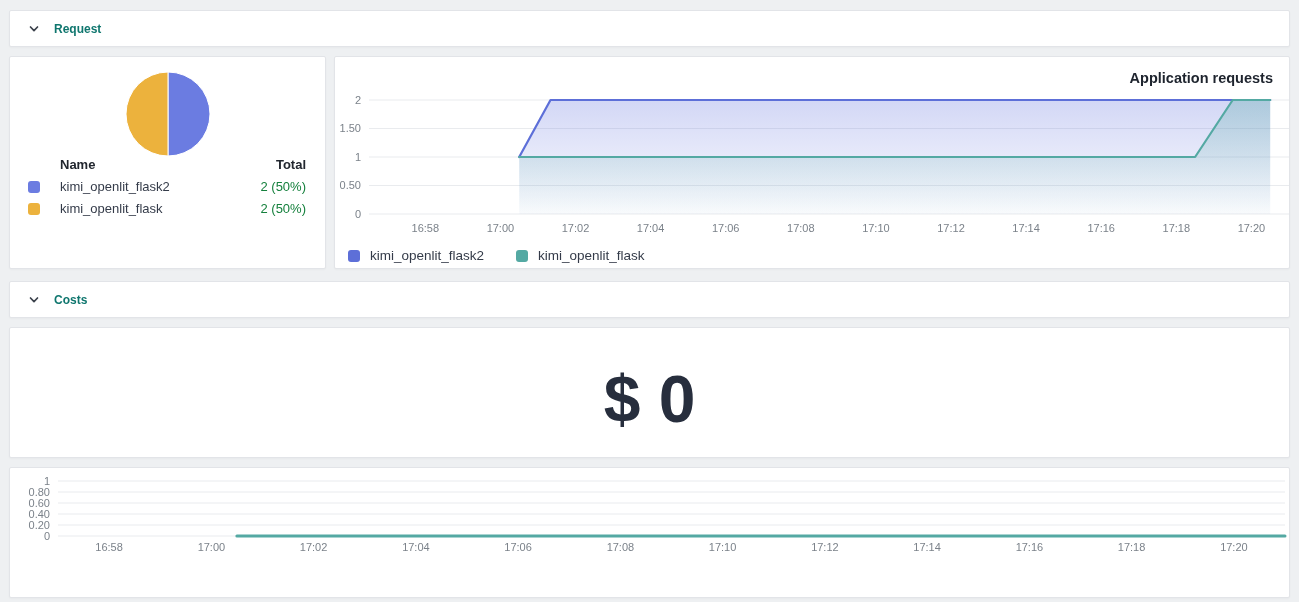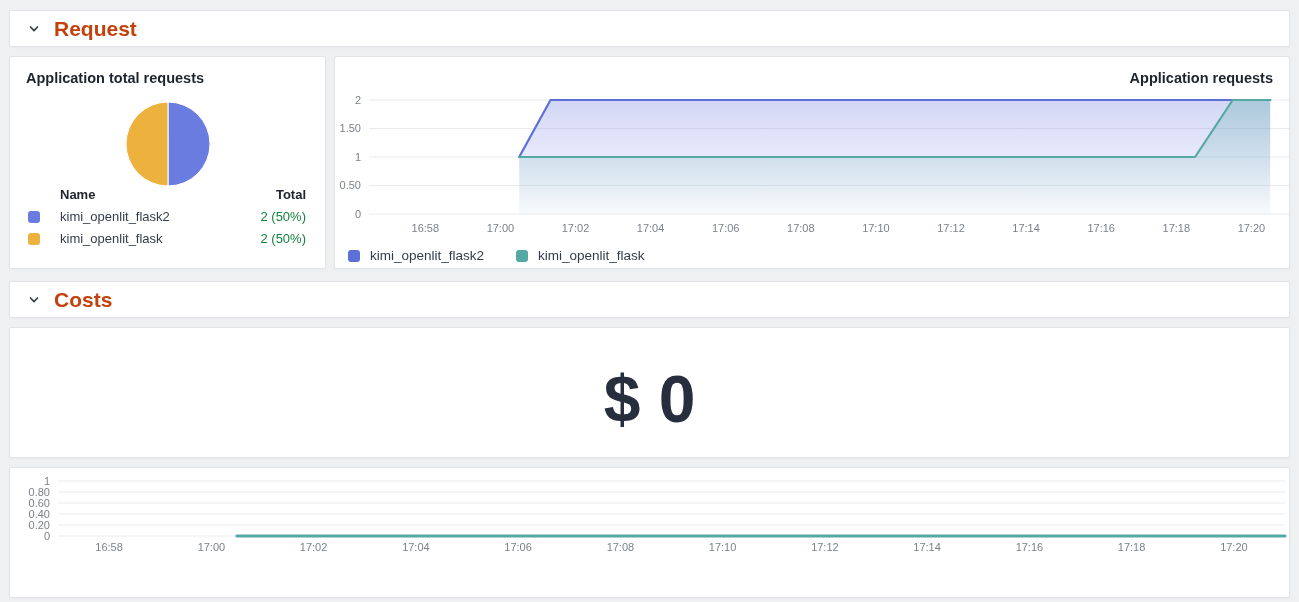--- a/index.html
+++ b/index.html
@@ -13,21 +13,21 @@
   }
   *,*:before,*:after{box-sizing:border-box;}
   .page{padding:10px 9px 5px 9px;}
   .section-header{
     background:#ffffff;border:1px solid #e2e4e8;border-radius:2px;
     height:37px;display:flex;align-items:center;gap:13px;
     padding:0 0 0 17px;margin-bottom:9px;cursor:pointer;
     box-shadow:0 1px 2px rgba(0,0,0,0.03);
   }
   .chev{flex:none;}
-  .section-label{font-size:21px;font-weight:600;color:#c2410c;}
+  .section-label{font-size:12px;font-weight:600;color:#0f766e;}
   .row2{display:flex;gap:8px;margin-bottom:12px;}
   .panel{
     background:#ffffff;border:1px solid #e2e4e8;border-radius:2px;
     box-shadow:0 1px 2px rgba(0,0,0,0.03);overflow:hidden;
   }
   .panel-title{font-size:14.5px;font-weight:600;color:#1e242e;padding:12px 16px 0 16px;line-height:18px;}
   .pie-panel{width:317px;height:213px;flex:none;}
   .pie-wrap{display:flex;justify-content:center;margin-top:14px;}
   .pie-legend{padding:0 19px 0 18px;font-size:13px;}
   .pie-legend-header{display:flex;justify-content:space-between;font-weight:700;color:#21262e;padding-left:32px;}
@@ -58,21 +58,20 @@
   <div class="section-header">
     <svg class="chev" width="14" height="14" viewBox="0 0 14 14">
       <polyline points="3.5,5 7,8.6 10.5,5" fill="none" stroke="#3c424c" stroke-width="1.7" stroke-linecap="round" stroke-linejoin="round"></polyline>
     </svg>
     <span class="section-label">Request</span>
   </div>
 
   <div class="row2">
 
     <div class="panel pie-panel">
-      <div class="panel-title">Application total requests</div>
       <div class="pie-wrap">
         <svg id="pie-chart" width="86" height="86">
             <path d="M43,43 L43.00,1.00 A42,42 0 0 1 43.01,85.00 Z" fill="#6b7ce1" stroke="#ffffff" stroke-width="1"></path>
             <path d="M43,43 L43.00,85.00 A42,42 0 0 1 42.99,1.00 Z" fill="#ecb23d" stroke="#ffffff" stroke-width="1"></path>
           </svg>
       </div>
       <div class="pie-legend">
         <div class="pie-legend-header">
           <span>Name</span>
           <span>Total</span>

